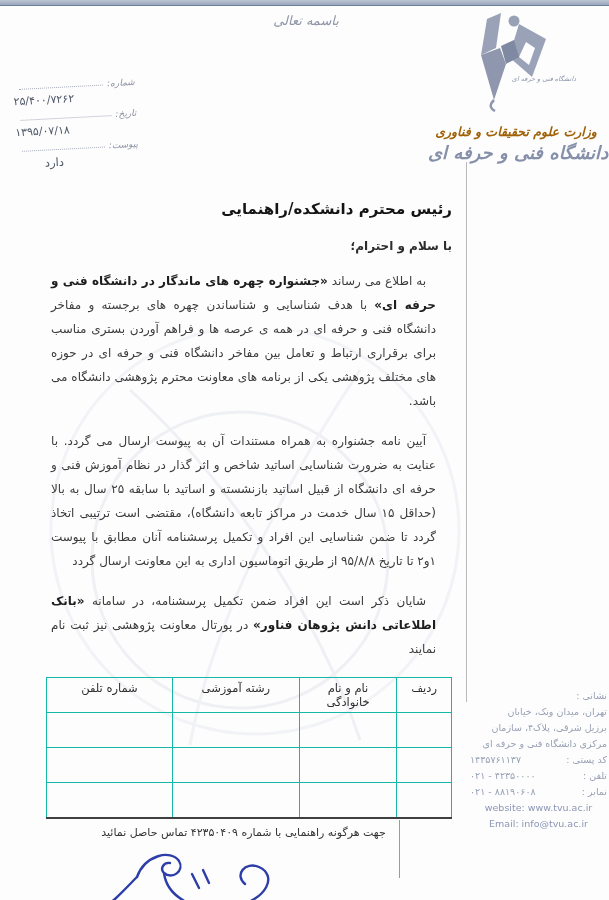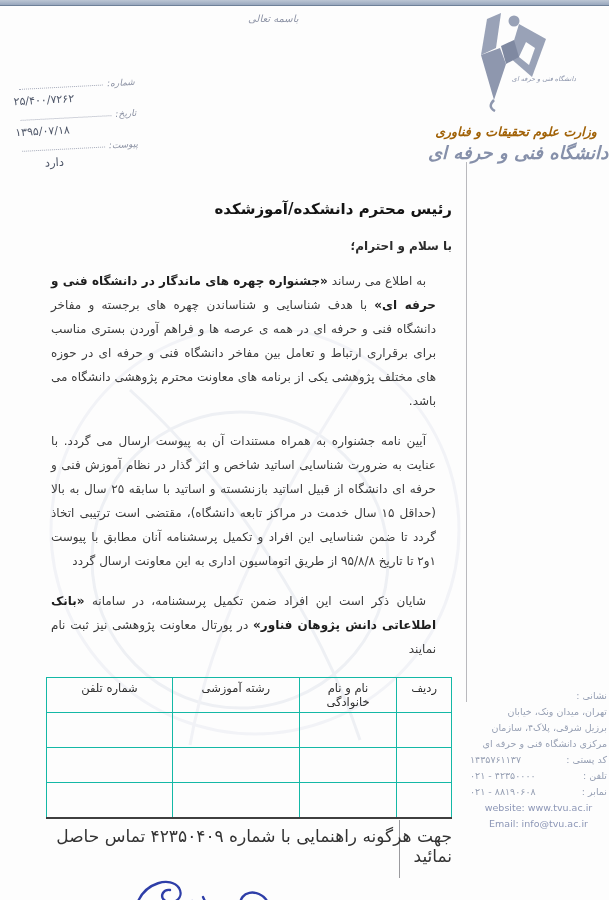--- a/index.html
+++ b/index.html
@@ -5,22 +5,22 @@
   html,body{margin:0;padding:0;background:#e9e9e9;}
   .page{
     position:relative; width:609px; height:900px; margin:0 auto;
     background:#fdfdfd; overflow:hidden;
     font-family:"DejaVu Sans", sans-serif; color:#3c3c3c;
   }
   
   .topbar{position:absolute;top:0;left:0;width:609px;height:5px;
     background:linear-gradient(#bcc6d4,#98a7bd);border-bottom:1px solid #6e8098;}
   
-  .bismillah{position:absolute;top:13px;left:248px;width:116px;
-    font-size:10px;font-style:italic;color:#8f95a7;}
+  .bismillah{position:absolute;top:13px;left:248px;width:116px;text-align:center;
+    font-size:13px;font-style:italic;color:#8f95a7;}
   
   .letterhead{position:absolute;top:8px;left:428px;width:176px;text-align:center;}
   .emblem{display:block;margin:0 auto;}
   .ministry{font-size:12.5px;font-style:italic;font-weight:bold;color:#a16207;margin-top:12px;white-space:nowrap;}
   .university{font-size:18px;font-style:italic;font-weight:bold;color:#8690aa;margin-top:3px;letter-spacing:1px;white-space:nowrap;}
   
   .stamp{position:absolute;top:80px;left:15px;width:122px;direction:rtl;transform:rotate(-3deg);}
   .stamp-row{display:flex;align-items:flex-end;}
   .stamp-label{font-size:9px;font-style:italic;color:#8a90a2;white-space:nowrap;}
   .leader{flex:1;border-bottom:1px dotted #a6abba;margin:0 4px 3px 6px;height:1px;}
@@ -37,21 +37,21 @@
   .salutation{font-size:12px;font-weight:600;color:#2c2c2c;margin-bottom:11px;}
   .para{margin:16px;text-align:justify;line-height:24px;font-size:12px;text-indent:10px;color:#3c3c3c;}
   .para b{color:#1e1e1e;}
   .nominee-table{border-collapse:collapse;margin-top:13px;width:406px;
     border:1px solid #3f3f3f;border-bottom-width:2px;}
   .nominee-table th,.nominee-table td{border:1px solid #14b8a6;font-size:11.5px;
     font-weight:normal;color:#2f2f2f;padding:3px 6px;vertical-align:top;text-align:center;}
   .nominee-table th{height:27px;}
   .nominee-table td{height:28px;}
   .c-row{width:44px;} .c-name{width:90px;} .c-field{width:124px;} .c-phone{width:124px;}
-  .footer-note{margin-top:7px;font-size:17px;color:#333;}
+  .footer-note{margin-top:7px;text-align:center;font-size:11px;color:#333;}
   
   .signature{width:230px;margin:8px 147px 0 auto;text-align:center;}
   .sig-svg{display:block;margin:0 auto -4px 0;}
   .sig-name{font-size:11px;font-weight:bold;color:#1a1a1a;}
   .sig-title{font-size:11px;font-weight:bold;color:#1a1a1a;margin-top:1px;}
   
   .sidebar{position:absolute;top:688px;left:470px;width:137px;direction:rtl;
     font-size:9.5px;line-height:16px;color:#97a0b4;}
   .sb-line{text-align:right;}
   .sb-label{color:#99a2b6;}
@@ -105,21 +105,21 @@
       <span class="stamp-label">پیوست:</span>
       <span class="leader"></span>
     </div>
     <div class="stamp-value attachment-value">دارد</div>
   </div>
 
   <div class="vline"></div>
   <div class="vline2"></div>
 
   <div class="letter">
-    <div class="recipient">رئیس محترم دانشکده/آموزشکده</div>
+    <div class="recipient">رئیس محترم دانشکده/راهنمایی</div>
     <div class="salutation">با سلام و احترام؛</div>
 
     <p class="para"><span>به اطلاع می رساند </span><b>«جشنواره چهره های ماندگار در دانشگاه فنی و حرفه ای»</b><span> با هدف شناسایی و شناساندن چهره های برجسته و مفاخر دانشگاه فنی و حرفه ای در همه ی عرصه ها و فراهم آوردن بستری مناسب برای برقراری ارتباط و تعامل بین مفاخر دانشگاه فنی و حرفه ای در حوزه های مختلف پژوهشی یکی از برنامه های معاونت محترم پژوهشی دانشگاه می باشد.</span></p>
 
     <p class="para">آیین نامه جشنواره به همراه مستندات آن به پیوست ارسال می گردد. با عنایت به ضرورت شناسایی اساتید شاخص و اثر گذار در نظام آموزش فنی و حرفه ای دانشگاه از قبیل اساتید بازنشسته و اساتید با سابقه ۲۵ سال به بالا (حداقل ۱۵ سال خدمت در مراکز تابعه دانشگاه)، مقتضی است ترتیبی اتخاذ گردد تا ضمن شناسایی این افراد و تکمیل پرسشنامه آنان مطابق با پیوست ۱و۲ تا تاریخ ۹۵/۸/۸ از طریق اتوماسیون اداری به این معاونت ارسال گردد</p>
 
     <p class="para"><span>شایان ذکر است این افراد ضمن تکمیل پرسشنامه، در سامانه </span><b>«بانک اطلاعاتی دانش پژوهان فناور»</b><span> در پورتال معاونت پژوهشی نیز ثبت نام نمایند</span></p>
 
 
     <table class="nominee-table">

